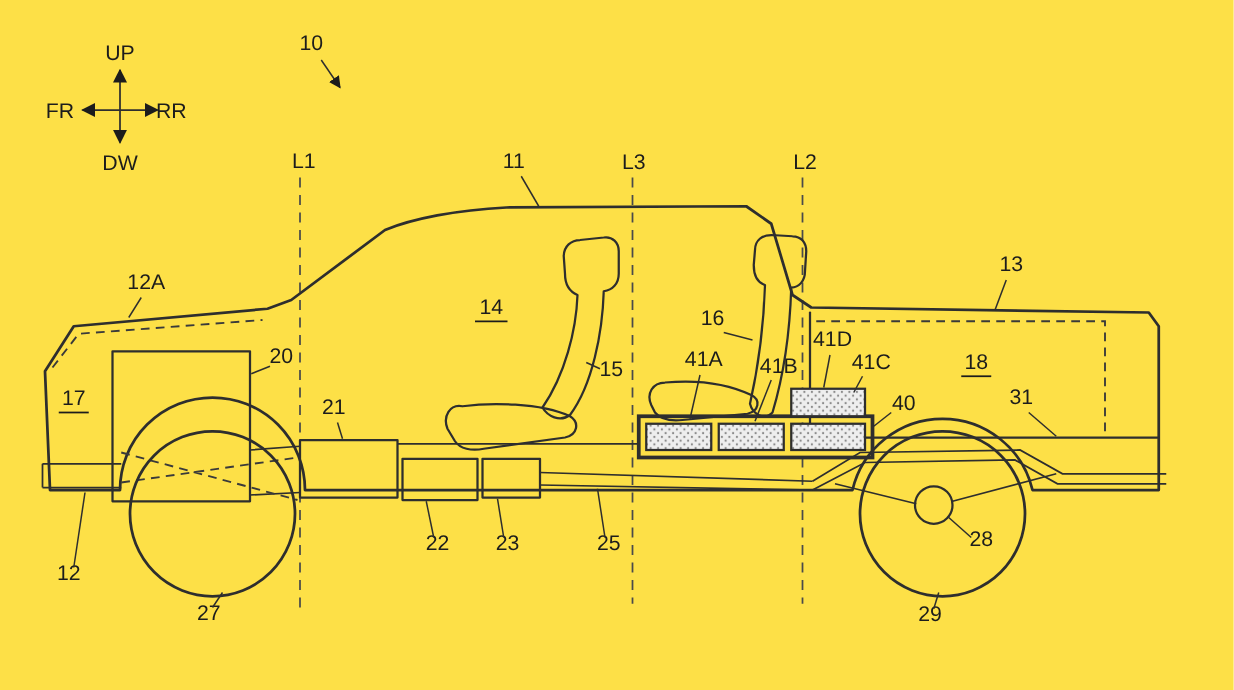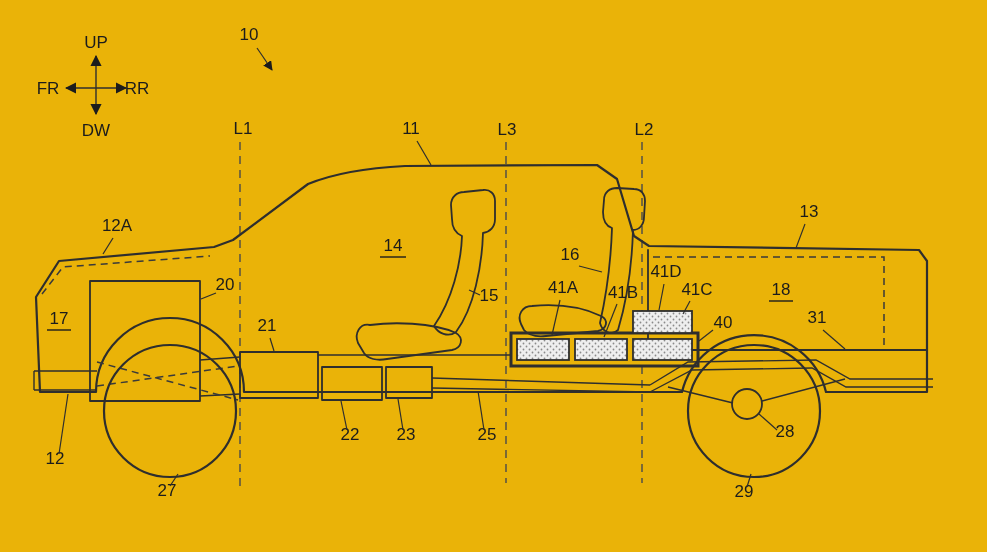--- a/index.html
+++ b/index.html
@@ -1,17 +1,17 @@
 <!DOCTYPE html>
 <html><head>
 <meta charset="utf-8">
 <style>
   html,body{margin:0;padding:0;background:#ffffff;}
   .stage{
-    position:relative;width:987px;height:552px;background:#eab308;overflow:hidden;
+    position:relative;width:987px;height:552px;background:#fde047;overflow:hidden;
     font-family:"Liberation Sans", sans-serif;
   }
   svg{position:absolute;left:0;top:0;}
   text{
     font-family:"Liberation Sans", sans-serif;
     font-size:17px;
     fill:#1c1c1c;
   }
   .outline{stroke:#2e2e2e;stroke-width:2.2;fill:none;stroke-linejoin:round;stroke-linecap:round;}
   .detail{stroke:#2e2e2e;stroke-width:1.8;fill:none;stroke-linejoin:round;stroke-linecap:round;}

